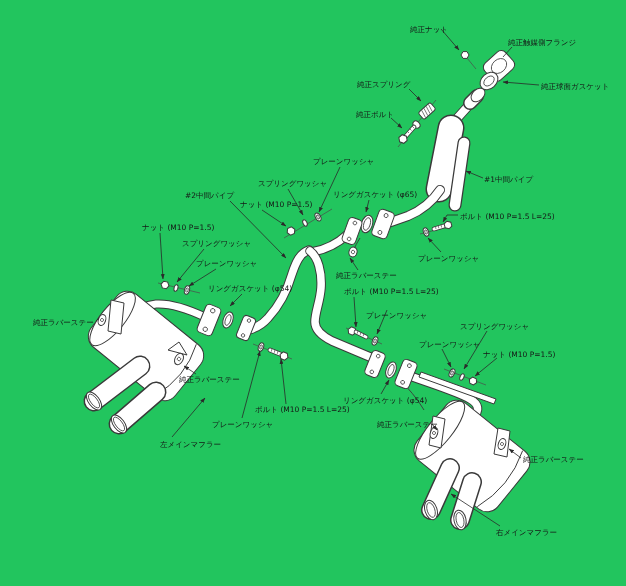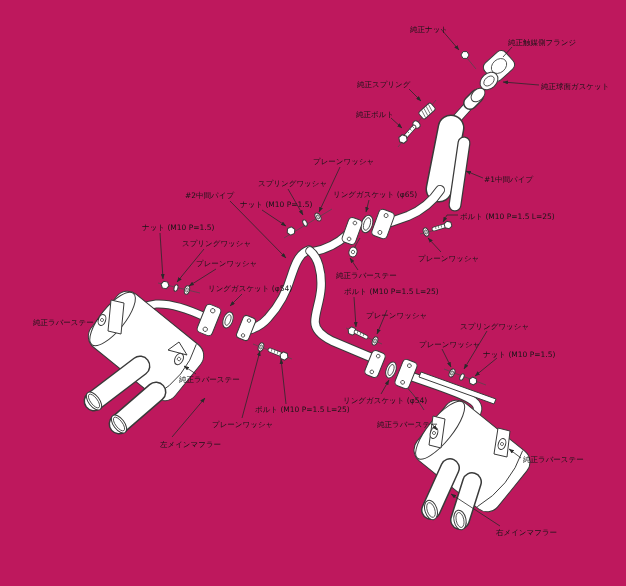--- a/index.html
+++ b/index.html
@@ -1,16 +1,16 @@
 <!DOCTYPE html>
 <html><head>
 <meta charset="utf-8">
 <style>
   html,body{margin:0;padding:0;background:#fff;}
-  .stage{position:relative;width:626px;height:586px;background:#be185d;overflow:hidden;}
+  .stage{position:relative;width:626px;height:586px;background:#22c55e;overflow:hidden;}
   svg{position:absolute;left:0;top:0;}
   .tube-o{fill:none;stroke:#3a3a3a;stroke-linecap:round;stroke-linejoin:round;}
   .tube-i{fill:none;stroke:#ffffff;stroke-linecap:round;stroke-linejoin:round;}
   .part{fill:#ffffff;stroke:#3a3a3a;stroke-width:1;}
   .hole{fill:#ffffff;stroke:#3a3a3a;stroke-width:0.8;}
   .thin{fill:none;stroke:#3a3a3a;stroke-width:0.9;}
   .hair{fill:none;stroke:#4a4a4a;stroke-width:0.7;}
   .leader{fill:none;stroke:#2a2a2a;stroke-width:0.8;}
   .lbl{font:7.5px "DejaVu Sans",sans-serif;fill:#151515;}
 </style>

